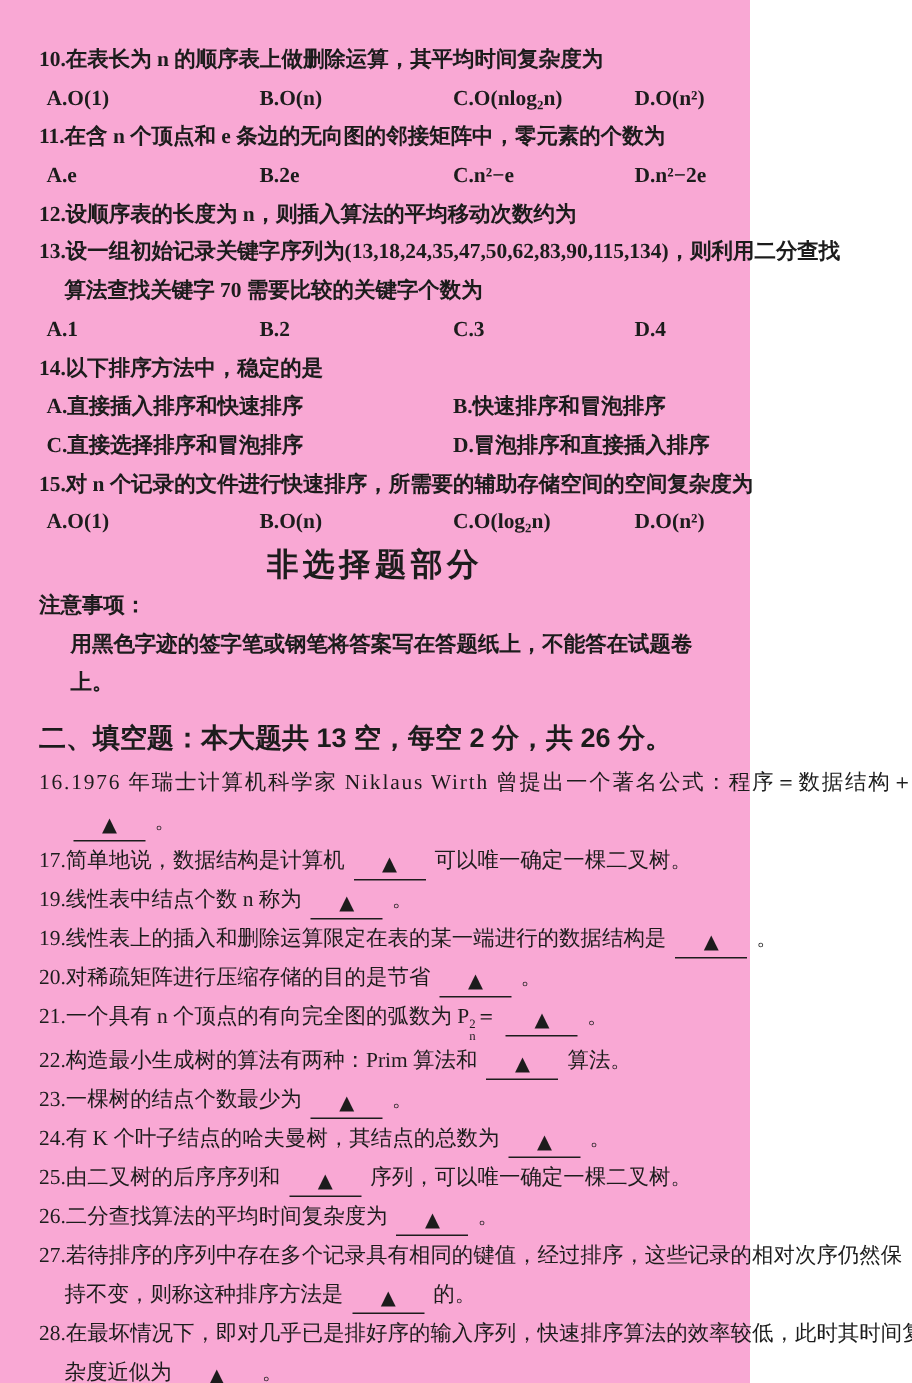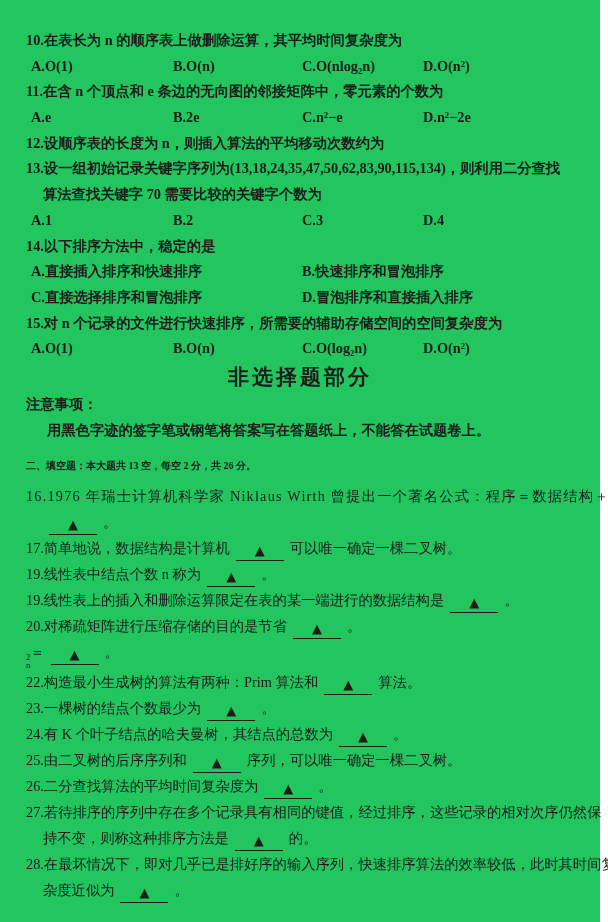--- a/index.html
+++ b/index.html
@@ -8,23 +8,23 @@
   }
   body {
     width: 608px; height: 922px;
     overflow: hidden;
     font-family: "Liberation Serif", "DejaVu Serif", serif;
     color: #1c1c1c;
     -webkit-font-smoothing: antialiased;
   }
   .page {
     box-sizing: border-box;
-    width: 600px; height: 922px;
+    width: 500px; height: 922px;
     padding: 28px 26px 0 26px;
-    background: #22c55e;
+    background: #f9a8d4;
   }
   
   .mcq { font-weight: bold; font-size: 14.3px; }
   .line  { line-height: 25.7px; white-space: nowrap; }
   .indent { padding-left: 17px; }
   .optrow { position: relative; height: 25.7px; }
   .opt { position: absolute; top: 0; line-height: 25.7px; white-space: nowrap; }
   .oA { left: 5px; }
   .oB { left: 147px; }
   .oC { left: 276px; }
@@ -39,22 +39,22 @@
     letter-spacing: 3px;
     font-family: "Liberation Sans", "DejaVu Sans", sans-serif;
   }
   
   .notes-title { line-height: 25.7px; font-weight: bold; font-size: 14.3px;
     font-family: "Liberation Sans", "DejaVu Sans", sans-serif; }
   .notes-body  { line-height: 25.7px; padding-left: 21px; font-size: 14.3px; font-weight: bold; }
   
   .fill-header {
     margin-top: 10px;
-    line-height: 26px; font-weight: bold; font-size: 10px;
-    font-family: Liberation Serif, serif;
+    line-height: 26px; font-weight: bold; font-size: 18px;
+    font-family: Liberation Sans, sans-serif;
     margin-bottom: 4px;
   }
   .fill { font-size: 14.3px; font-weight: normal; }
   .fill .line { line-height: 26px; }
   .stretch { letter-spacing: 1.2px; }
   
   .blank {
     display: inline-block;
     min-width: 42px;
     text-align: center;
@@ -158,21 +158,21 @@
     </div>
 
     <div class="line"><span>17.简单地说，数据结构是计算机</span><span class="blank"><span class="tri">▲</span></span><span>可以唯一确定一棵二叉树。</span></div>
 
     <div class="line"><span>19.线性表中结点个数 n 称为</span><span class="blank"><span class="tri">▲</span></span><span>。</span></div>
 
     <div class="line"><span>19.线性表上的插入和删除运算限定在表的某一端进行的数据结构是</span><span class="blank"><span class="tri">▲</span></span><span>。</span></div>
 
     <div class="line"><span>20.对稀疏矩阵进行压缩存储的目的是节省</span><span class="blank"><span class="tri">▲</span></span><span>。</span></div>
 
-    <div class="line"><span class="stack">
+    <div class="line"><span>21.一个具有 n 个顶点的有向完全图的弧数为 P</span><span class="stack">
           <span>2</span>
           <span>n</span>
         </span><span>＝</span><span class="blank"><span class="tri">▲</span></span><span>。</span></div>
 
     <div class="line"><span>22.构造最小生成树的算法有两种：Prim 算法和</span><span class="blank"><span class="tri">▲</span></span><span>算法。</span></div>
 
     <div class="line"><span>23.一棵树的结点个数最少为</span><span class="blank"><span class="tri">▲</span></span><span>。</span></div>
 
     <div class="line"><span>24.有 K 个叶子结点的哈夫曼树，其结点的总数为</span><span class="blank"><span class="tri">▲</span></span><span>。</span></div>
 

